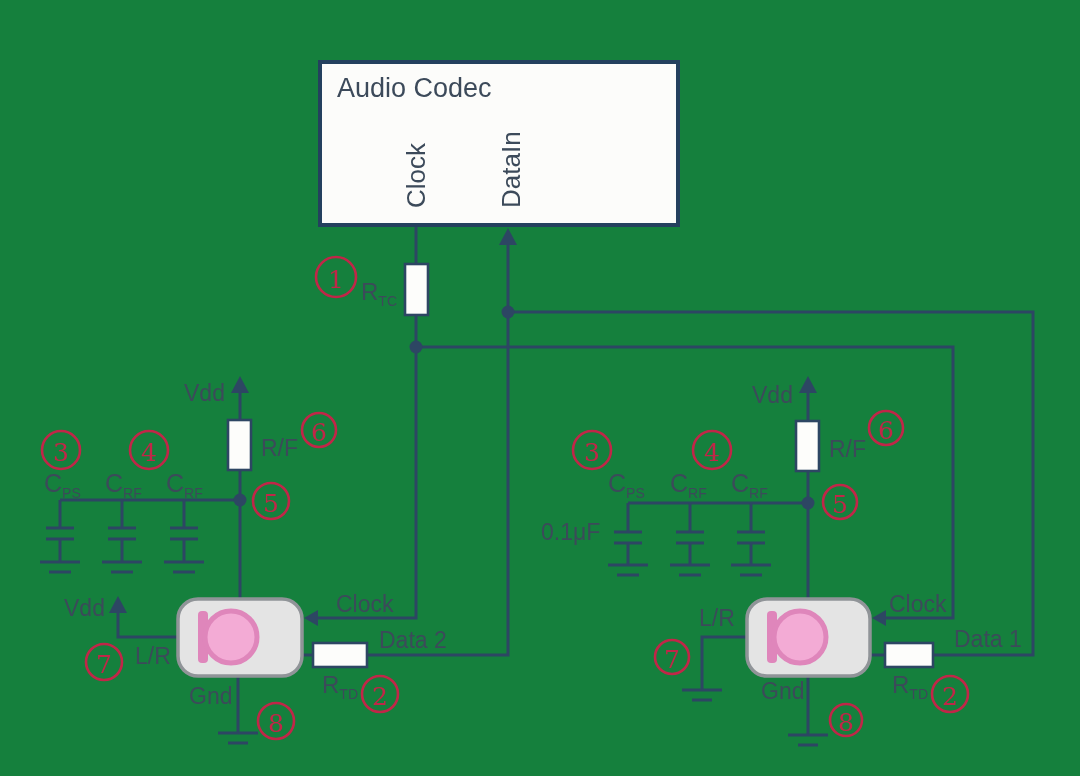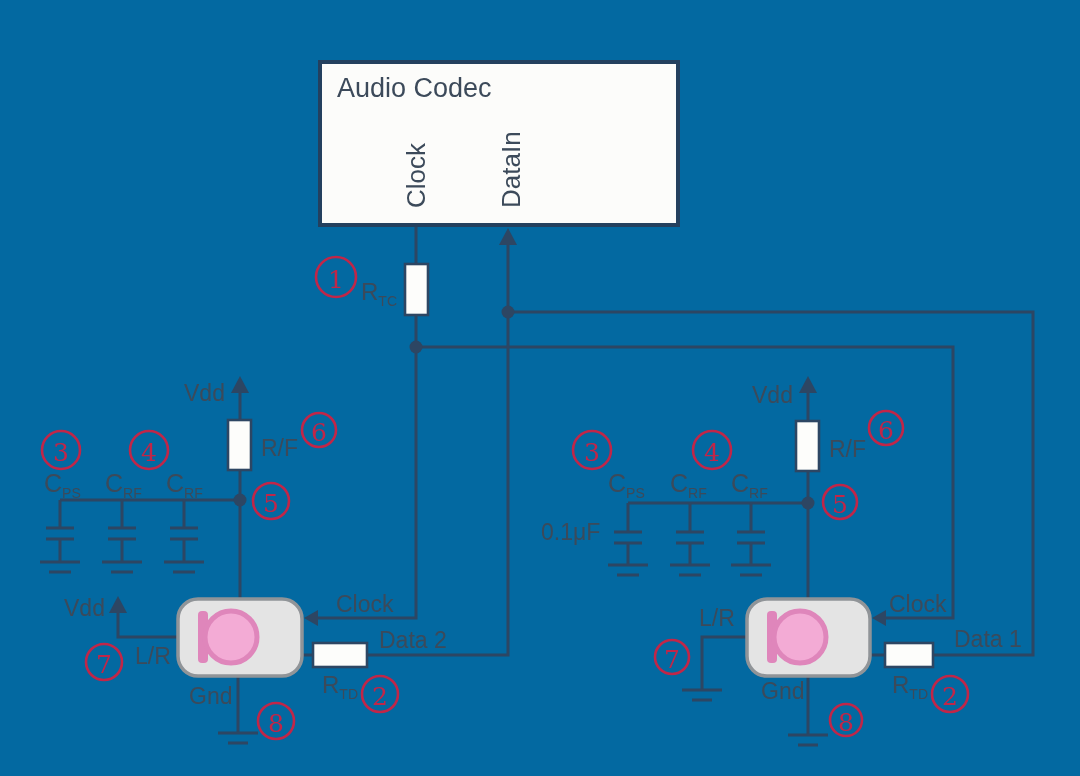--- a/index.html
+++ b/index.html
@@ -1,16 +1,16 @@
 <!DOCTYPE html>
 <html><head>
 <meta charset="utf-8">
 <style>
   html,body{margin:0;padding:0;background:#ffffff;}
-  .stage{position:relative;width:1080px;height:776px;background:#0369a1;overflow:hidden;}
+  .stage{position:relative;width:1080px;height:776px;background:#15803d;overflow:hidden;}
   svg{display:block;}
   text{font-family:"Liberation Sans","DejaVu Sans",sans-serif;fill:#3c4a5a;}
   .lbl{font-size:23px;}
   .sub{font-size:14px;}
   .rmain{font-size:24px;}
   .cmain{font-size:25px;}
   .pin{font-size:26px;}
   .title{font-size:27px;}
   .co-txt{font-family:"DejaVu Serif",serif;font-size:25px;fill:#c12648;}
   .wire{stroke:#2d4663;stroke-width:3;fill:none;}

